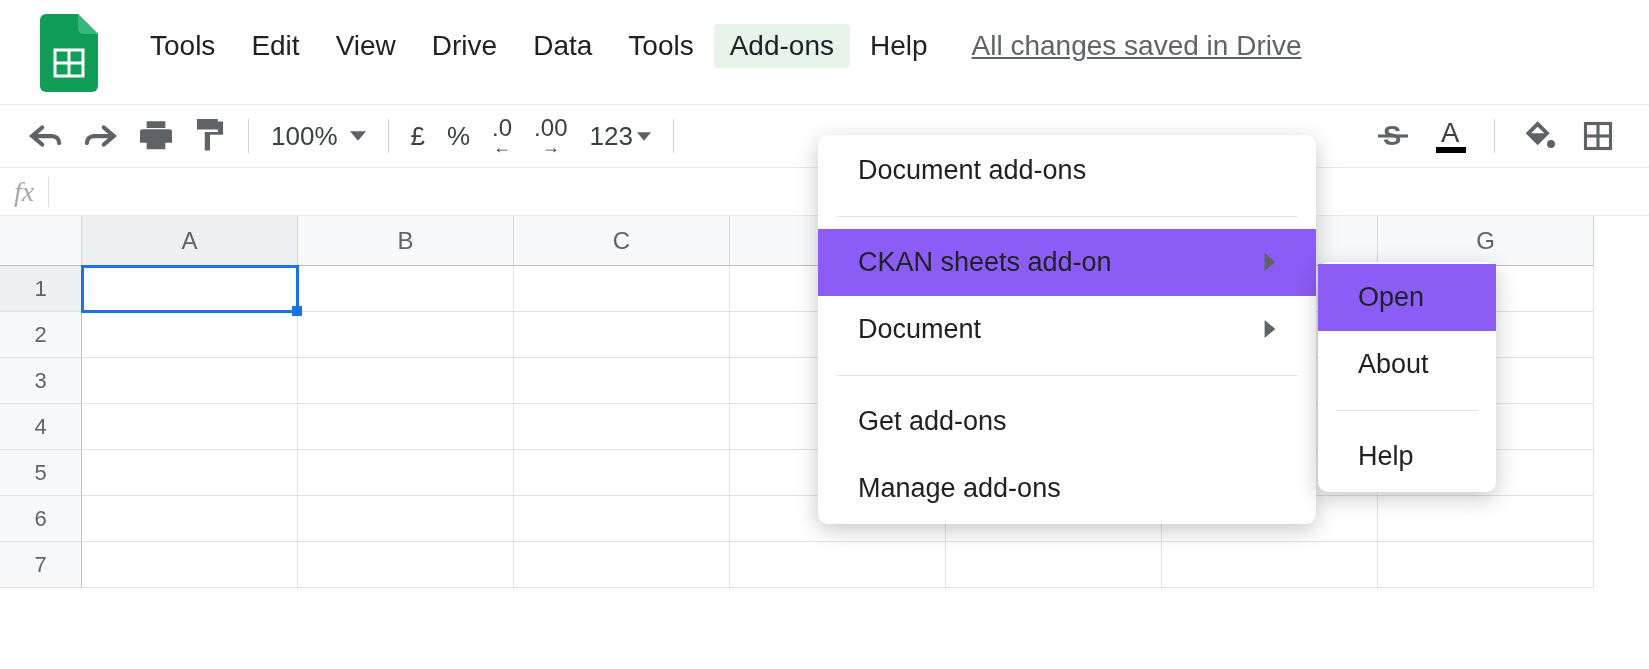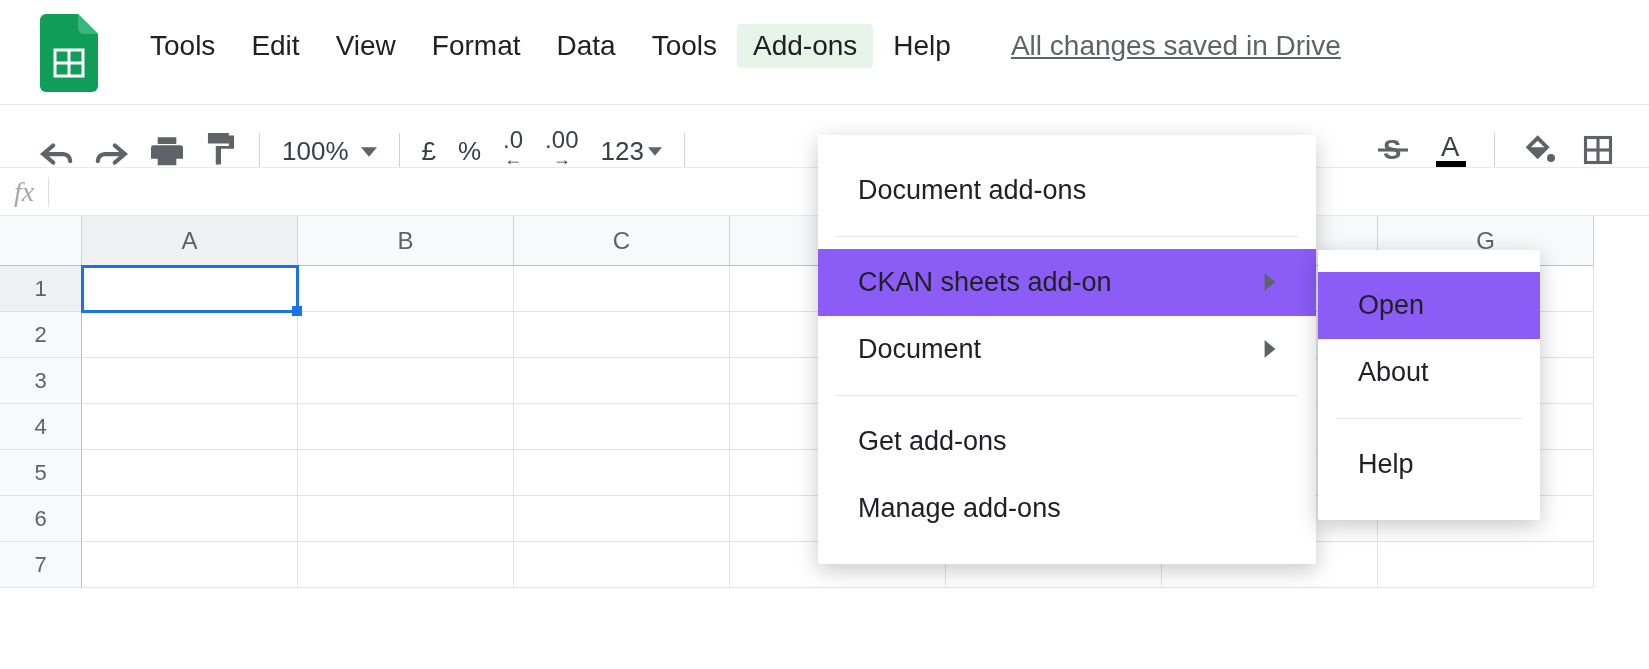--- a/index.html
+++ b/index.html
@@ -52,31 +52,31 @@
     border-radius: 4px;
     cursor: pointer;
   }
   .menu-item.active {
     background: #e6f4ea;
   }
   .save-status {
     font-size: 28px;
     color: #5f6368;
     text-decoration: underline;
-    margin-left: 40px;
+    margin-left: 24px;
   }
 
   
   .toolbar {
     height: 64px;
     border-top: 1px solid #e8eaed;
     border-bottom: 1px solid #e8eaed;
     display: flex;
-    align-items: flex-end;
-    padding-left: 39px;
+    align-items: center;
+    padding-left: 28px;
     gap: 22px;
     margin-top: 12px;
     position: relative;
   }
   .tb-icon { color: #5f6368; cursor: pointer; display:flex; align-items:center; }
   .tb-sep { width:1px; height:34px; background:#d0d0d0; }
   .zoom { font-size: 26px; color:#3c4043; display:flex; align-items:center; gap:10px; }
   .zoom svg { margin-left:2px; }
   .currency, .pct, .dec, .numfmt { font-size:26px; color:#3c4043; cursor:pointer; }
   .dec { display:flex; flex-direction:column; align-items:center; line-height:0.9; }
@@ -131,26 +131,26 @@
   .cell.selected::after {
     content:""; position:absolute; right:-5px; bottom:-5px;
     width:10px; height:10px; background:#1a73e8;
   }
 
   
   .dropdown {
     position:absolute;
     background:#fff;
     box-shadow: 0 6px 22px rgba(0,0,0,.22);
-    border-radius:2px;
+    border-radius:10px;
     z-index:10;
-    padding: 22px 0;
+    padding: 2px 0;
   }
   .dd-addons { top:135px; left:818px; width:498px; }
-  .dd-sub { top:250px; left:1318px; width:222px; }
+  .dd-sub { top:262px; left:1318px; width:178px; }
   .dd-item {
     font-size:27px; color:#202124;
     padding: 18px 40px;
     display:flex; align-items:center; justify-content:space-between;
     cursor:pointer;
   }
   .dd-item.hover { background:#8b5cf6; }
   .dd-sep { height:1px; background:#e4e4e4; margin: 12px 18px; }
   .arrow-right { color:#5f6368; }
 
@@ -170,21 +170,21 @@
       <rect x="15" y="36" width="28" height="26" fill="none" stroke="#fff" stroke-width="3"></rect>
       <line x1="15" y1="49" x2="43" y2="49" stroke="#fff" stroke-width="3"></line>
       <line x1="29" y1="36" x2="29" y2="62" stroke="#fff" stroke-width="3"></line>
     </svg>
   </div>
   <div>
     <div class="menu-row">
       <span class="menu-item">Tools</span>
       <span class="menu-item">Edit</span>
       <span class="menu-item">View</span>
-      <span class="menu-item">Format</span>
+      <span class="menu-item">Drive</span>
       <span class="menu-item">Data</span>
       <span class="menu-item">Tools</span>
       <span class="menu-item active">Add-ons</span>
       <span class="menu-item">Help</span>
       <span class="save-status">All changes saved in Drive</span>
     </div>
   </div>
 </div>
 
 <div class="toolbar">

